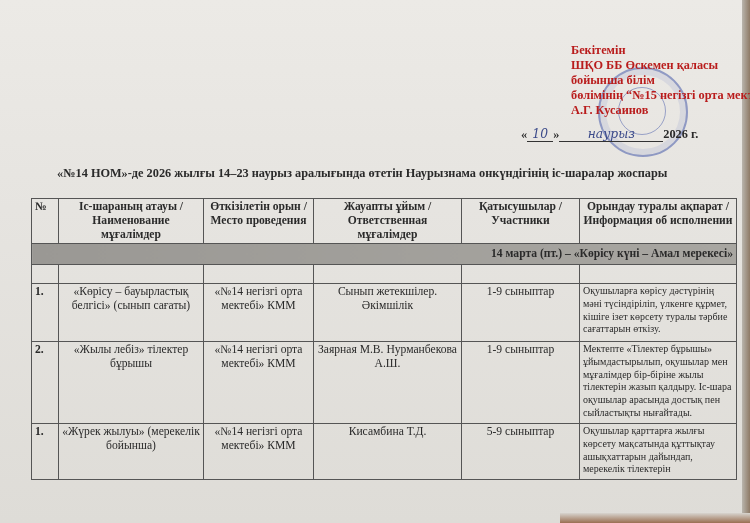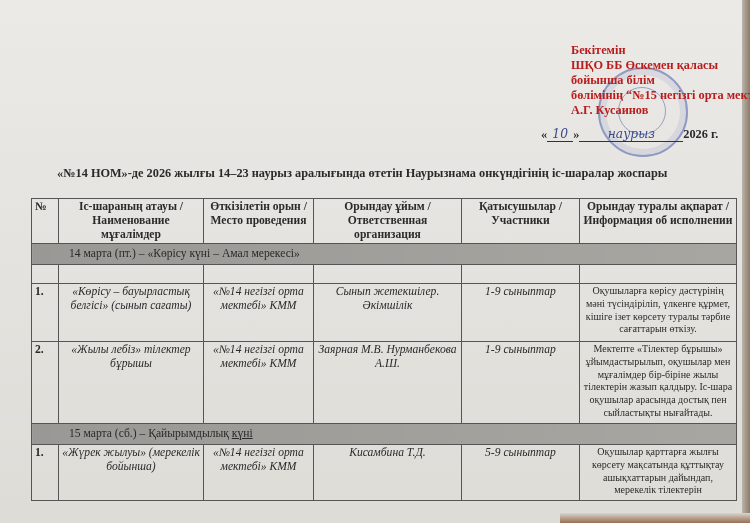--- a/index.html
+++ b/index.html
@@ -2,33 +2,33 @@
 <html><head>
 <meta charset="utf-8">
 <style>
   html,body{margin:0;padding:0;}
   body{width:750px;height:523px;overflow:hidden;background:#cfcdc6;position:relative;font-family:"Liberation Serif",serif;color:#2a2a2a;}
   .paper{position:absolute;left:0;top:0;width:742px;height:523px;background:linear-gradient(180deg,#eceae6 0%,#e6e4e0 40%,#dedcd7 100%);}
   .edge{position:absolute;right:0;top:0;width:8px;height:523px;background:linear-gradient(90deg,#b9b5ad,#8e7a66);}
   .bottom-edge{position:absolute;left:560px;bottom:0;width:190px;height:10px;background:linear-gradient(180deg,#d7d4ce,#9a6f52);}
   .approval{position:absolute;left:547px;top:43px;font-weight:bold;font-size:12.3px;line-height:15px;color:#b91c1c;margin-left:24px;}
   .approval div{white-space:nowrap;}
-  .date-line{position:absolute;left:521px;top:127px;font-weight:bold;font-size:12.3px;white-space:nowrap;margin-left:20px;}
+  .date-line{position:absolute;left:521px;top:127px;font-weight:bold;font-size:12.3px;white-space:nowrap;}
   .date-line .u{display:inline-block;border-bottom:1px solid #333;text-align:center;font-family:"DejaVu Serif",serif;font-style:italic;font-weight:normal;color:#3b4a8a;}
   .stamp{position:absolute;left:598px;top:67px;width:86px;height:86px;border-radius:50%;border:2px solid rgba(70,90,170,.55);box-shadow:inset 0 0 0 6px rgba(90,110,190,.12);}
   .stamp .inner{position:absolute;left:18px;top:18px;width:46px;height:46px;border-radius:50%;border:1.5px solid rgba(70,90,170,.5);}
   .title{position:absolute;left:57px;top:166px;font-weight:bold;font-size:12.3px;white-space:nowrap;}
   table{position:absolute;left:31px;top:198px;border-collapse:collapse;table-layout:fixed;width:705px;}
   td,th{border:1px solid #555;padding:1px 3px;vertical-align:top;font-size:11.6px;line-height:14px;}
   th{font-weight:bold;text-align:center;font-size:11.6px;}
-  .day td{background:linear-gradient(90deg,#9a9894,#a8a6a1);font-weight:normal;text-align:left;height:18px;vertical-align:middle;padding-left:37px;}
+  .day td{background:linear-gradient(90deg,#9a9894,#a8a6a1);font-weight:bold;text-align:right;height:18px;vertical-align:middle;padding-left:37px;}
   .spacer td{height:16px;}
   .num{font-weight:bold;text-align:left;}
-  .c{text-align:center;font-style:italic;}
-  .info{font-size:10px;line-height:12.8px;text-align:center;}
+  .c{text-align:center;}
+  .info{font-size:10px;line-height:12.8px;text-align:left;}
   .ul{text-decoration:underline;}
 </style>
 </head>
 <body>
 
 <div class="paper"></div>
 <div class="edge"></div>
 <div class="bottom-edge"></div>
 
 <div class="stamp">
@@ -55,21 +55,21 @@
       <col style="width:110px">
       <col style="width:148px">
       <col style="width:118px">
       <col style="width:157px">
   </colgroup>
   <tbody>
       <tr style="height:44px">
     <th style="text-align:left">№</th>
     <th>Іс-шараның атауы /Наименование мұғалімдер</th>
     <th>Өткізілетін орын /Место проведения</th>
-    <th>Орындау ұйым /Ответственная организация</th>
+    <th>Жауапты ұйым /Ответственная мұғалімдер</th>
     <th>Қатысушылар /Участники</th>
     <th>Орындау туралы ақпарат /Информация об исполнении</th>
   </tr>
   <tr class="day">
     <td colspan="6">14 марта (пт.) – «Көрісу күні – Амал мерекесі»</td>
   </tr>
   <tr class="spacer">
         <td></td>
         <td></td>
         <td></td>
@@ -86,23 +86,20 @@
     <td class="info">Оқушыларға көрісу дәстүрінің мәні түсіндіріліп, үлкенге құрмет, кішіге ізет көрсету туралы тәрбие сағаттарын өткізу.</td>
   </tr>
   <tr style="height:82px">
     <td class="num">2.</td>
     <td class="c">«Жылы лебіз» тілектер бұрышы</td>
     <td class="c">«№14 негізгі орта мектебі» КММ</td>
     <td class="c">Заярная М.В. Нурманбекова А.Ш.</td>
     <td class="c">1-9 сыныптар</td>
     <td class="info">Мектепте «Тілектер бұрышы» ұйымдастырылып, оқушылар мен мұғалімдер бір-біріне жылы тілектерін жазып қалдыру. Іс-шара оқушылар арасында достық пен сыйластықты нығайтады.</td>
   </tr>
-  <tr class="day">
-    <td colspan="6"><span>15 марта (сб.) – Қайырымдылық </span><span class="ul">күні</span></td>
-  </tr>
   <tr style="height:56px">
     <td class="num">1.</td>
     <td class="c">«Жүрек жылуы» (мерекелік бойынша)</td>
     <td class="c">«№14 негізгі орта мектебі» КММ</td>
     <td class="c">Кисамбина Т.Д.</td>
     <td class="c">5-9 сыныптар</td>
     <td class="info">Оқушылар қарттарға жылғы көрсету мақсатында құттықтау ашықхаттарын дайындап, мерекелік тілектерін</td>
   </tr>
 </tbody>
   </table>

